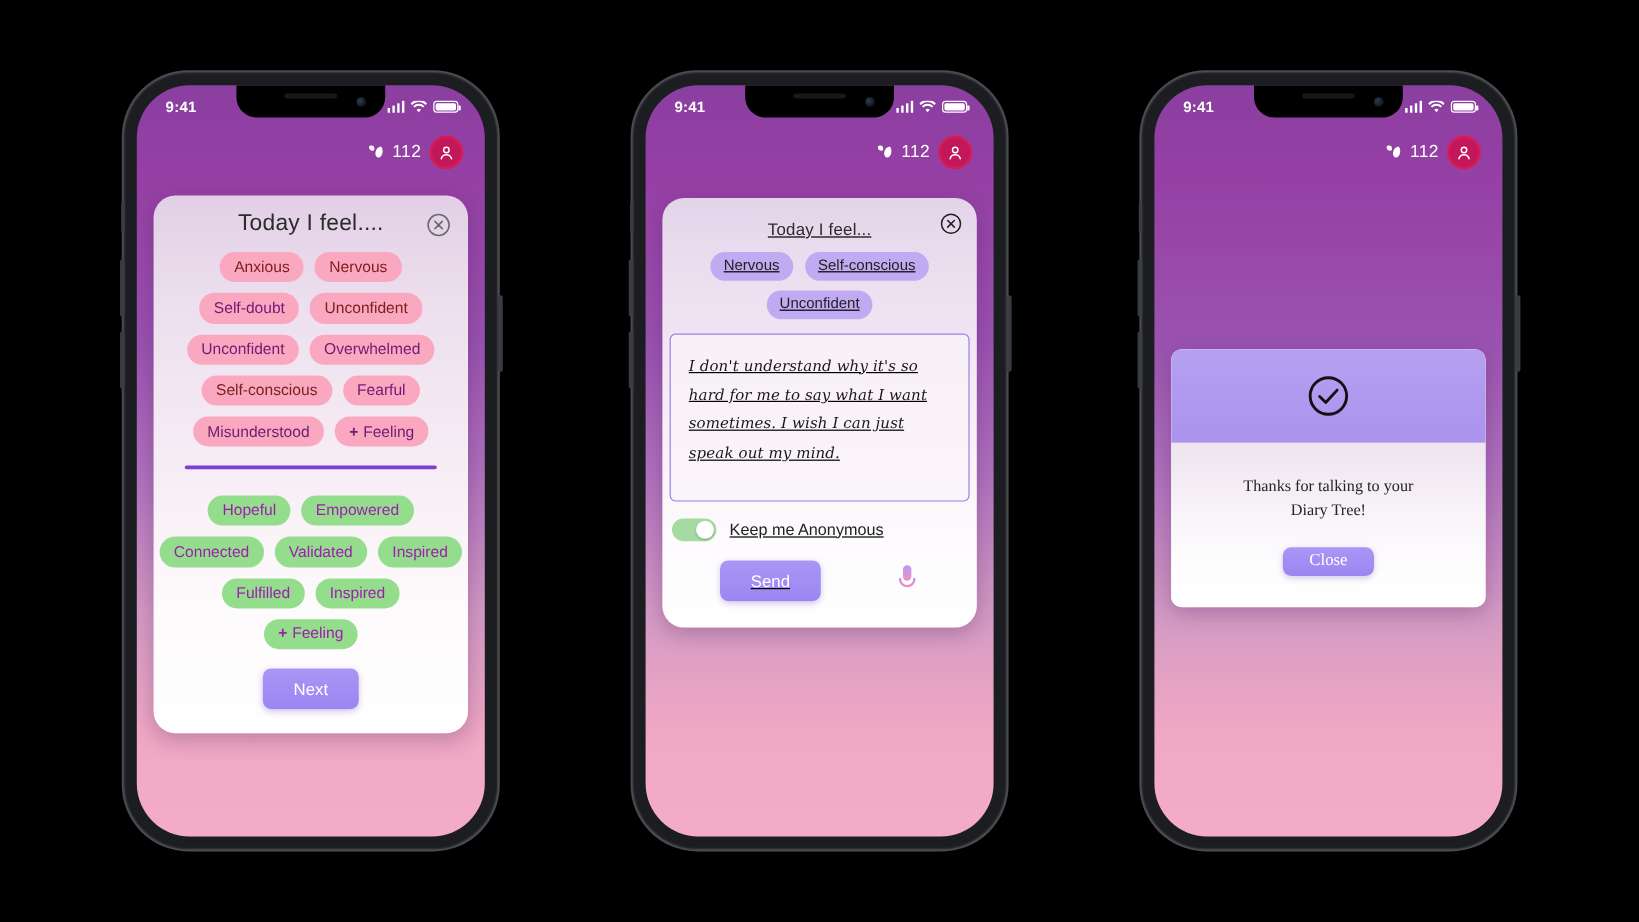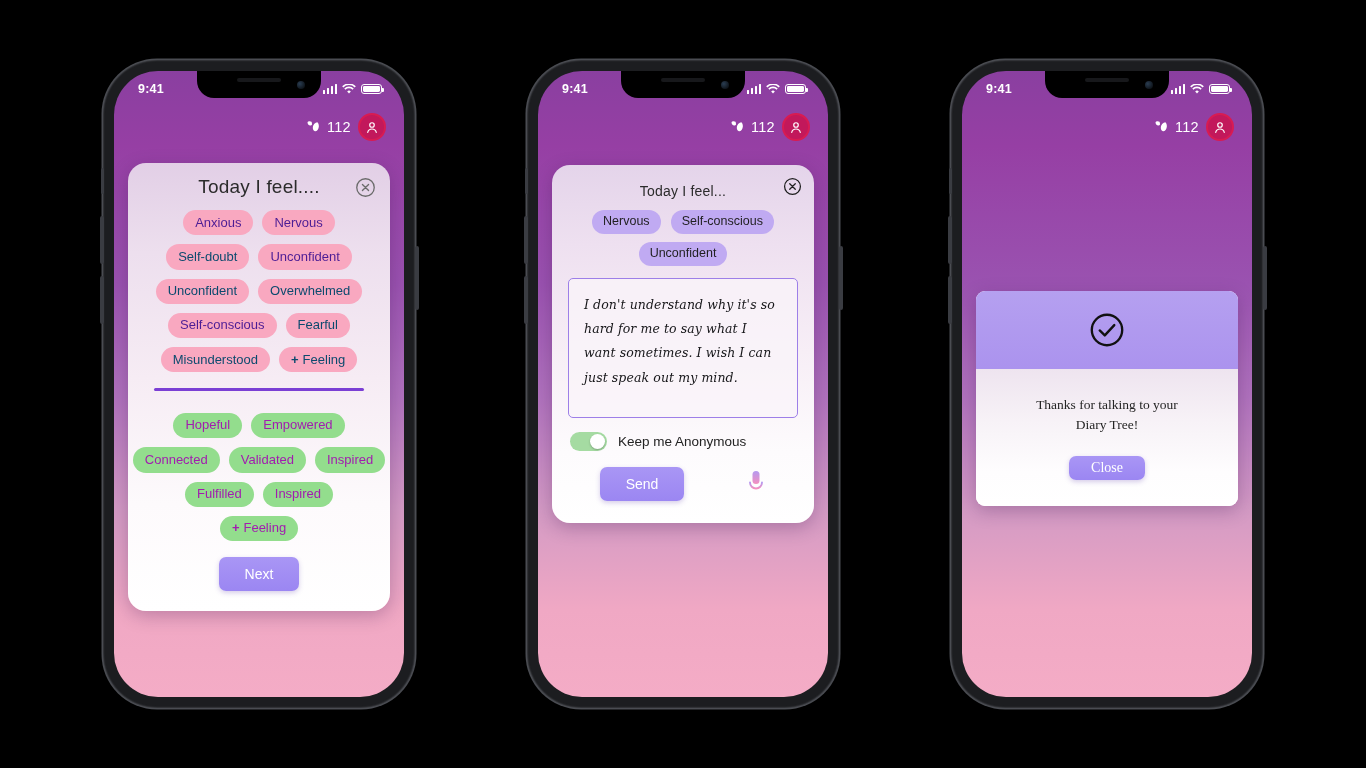--- a/index.html
+++ b/index.html
@@ -141,22 +141,22 @@
     gap: 9px; margin-bottom: 9px;
   }
   .tag {
     border-radius: 13px;
     padding: 5.5px 12px;
     font-size: 13px;
     line-height: 1.1;
     white-space: nowrap;
     cursor: pointer;
   }
-  .tag.pink  { background: #f9a8c0; color: #0c4a6e; }
-  .tag.pink.sel { color: #4c1d95; }
+  .tag.pink  { background: #f9a8c0; color: #701a75; }
+  .tag.pink.sel { color: #7f1d1d; }
   .tag.green { background: #93dd8d; color: #a21caf; }
   .tag.lav   { background: #c0aaf2; color: #1f1f1f; }
   .tag .plus { font-weight: bold; margin-right: 4px; }
 
   .divider {
     height: 2.5px; background: #7b3fd4; border-radius: 2px;
     margin: 16px 14px 22px;
   }
 
   .primary-btn {
@@ -169,21 +169,22 @@
     font-size: 14px;
     cursor: pointer;
     font-family: inherit;
     box-shadow: 0 2px 5px rgba(90,60,170,.25);
   }
 
   
   .card-write {
     margin-top: 24px;
     background: linear-gradient(180deg, #e4d4ea 0%, #eee0f0 22%, #f7eef6 52%, #fdfbfd 80%, #ffffff 100%);
-    padding: 12px 14px 22px;
+    padding: 12px 4px 22px;
+    text-decoration: underline;
   }
   .card-write .card-title { font-size: 14px; padding: 6px 0 11px; }
   .card-write .close-icon { top: 12px; right: 12px; width: 19px; height: 19px; }
   .card-write .tag { font-size: 12.5px; padding: 5px 11px; }
   .card-write .tagrow { gap: 10px; margin-bottom: 8px; }
 
   .notearea {
     margin: 12px 2px 0;
     border: 1.6px solid #9d7fe8;
     border-radius: 5px;

